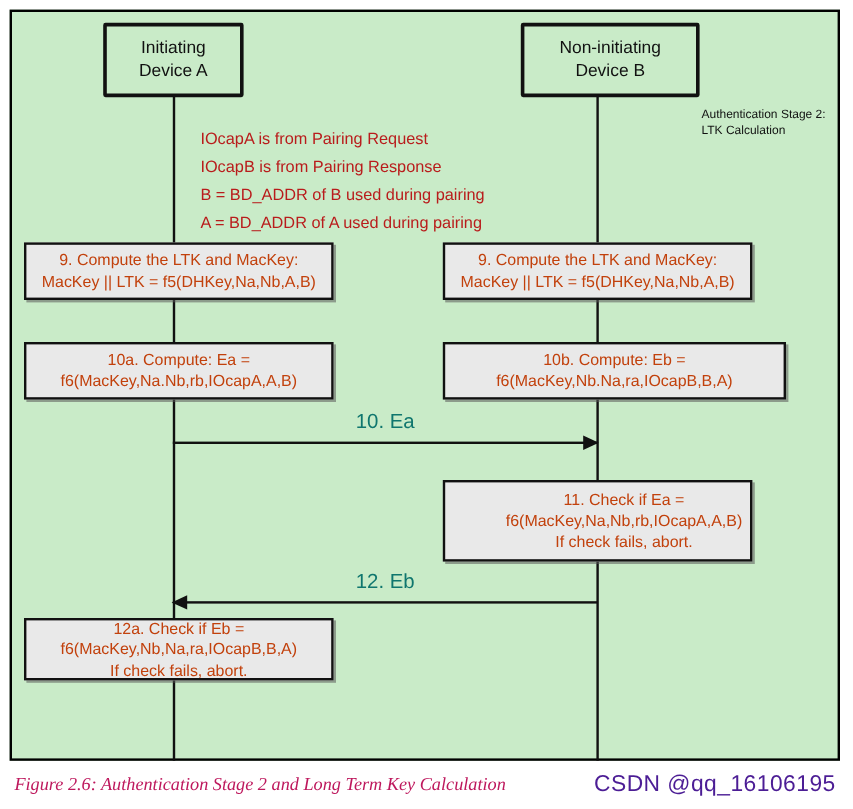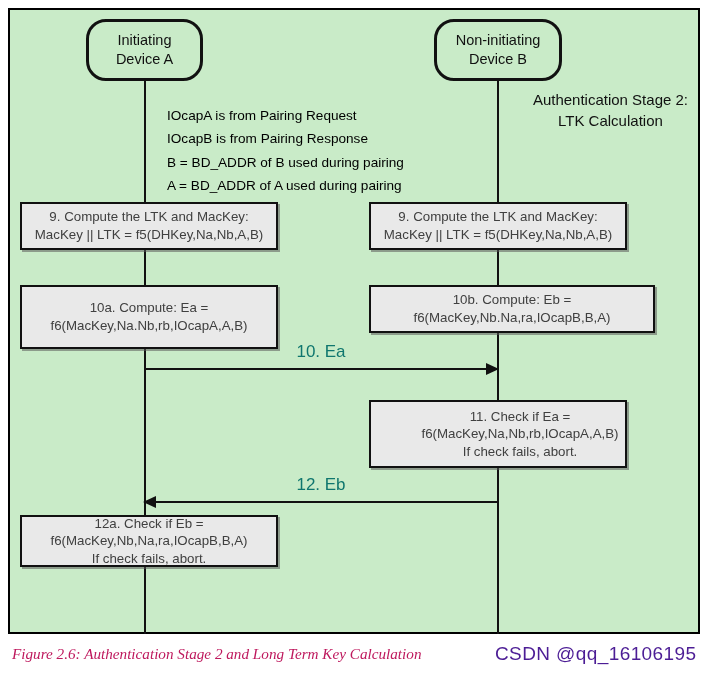--- a/index.html
+++ b/index.html
@@ -34,21 +34,21 @@
   
   .lifeline {
     position: absolute;
     width: 2px;
     background: #111111;
   }
   
   .device-box {
     position: absolute;
     border: 3px solid #111111;
-    border-radius: 20px;
+    border-radius: 2px;
     background: #c9ebc8;
     box-sizing: border-box;
     display: flex;
     flex-direction: column;
     align-items: center;
     justify-content: center;
     font-size: 14.5px;
     color: #111111;
     line-height: 1.28;
     text-align: center;
@@ -59,43 +59,43 @@
   .act-box {
     position: absolute;
     background: #e9e9e9;
     border: 2px solid #111111;
     box-sizing: border-box;
     display: flex;
     flex-direction: column;
     align-items: center;
     justify-content: center;
     font-size: 13.3px;
-    color: #404040;
+    color: #c2410c;
     line-height: 1.32;
     text-align: center;
     box-shadow: 2px 2px 0 rgba(90,90,90,0.55);
   }
   .act-box .bline { display: block; white-space: nowrap; }
 
   
   .note-block {
     position: absolute;
     font-size: 13.6px;
-    color: #000000;
+    color: #b91c1c;
     line-height: 1.72;
     white-space: nowrap;
   }
   .note-block .nline { display: block; }
 
   .stage-label {
     position: absolute;
-    font-size: 15px;
+    font-size: 10px;
     color: #111111;
     line-height: 1.4;
-    text-align: center;
+    text-align: left;
     white-space: nowrap;
   }
   .stage-label .sline { display: block; }
 
   
   .msg { position: absolute; }
   .msg .msg-line {
     position: absolute;
     left: 0;
     top: 0;
@@ -160,21 +160,21 @@
   <div id="diagram-frame">
 
     <div class="lifeline" style="left:134px; top:70px; height:554px;"></div>
     <div class="lifeline" style="left:487px; top:70px; height:554px;"></div>
 
     <div class="device-box" style="left:76px; top:9px; width:117px; height:62px;">
       <span class="dline">Initiating</span>
       <span class="dline">Device A</span>
     </div>
 
-    <div class="device-box" style="left:424px; top:9px; width:128px; height:62px;">
+    <div class="device-box" style="left:424px; top:9px; width:149px; height:62px;">
       <span class="dline">Non-initiating</span>
       <span class="dline">Device B</span>
     </div>
 
     <div class="stage-label" style="right:10px; top:79px;">
       <span class="sline">Authentication Stage 2:</span>
       <span class="sline">LTK Calculation</span>
     </div>
 
     <div class="note-block" style="left:157px; top:94px;">
@@ -187,21 +187,21 @@
     <div class="act-box" style="left:10px; top:192px; width:258px; height:48px;">
       <span class="bline">9. Compute the LTK and MacKey:</span>
       <span class="bline">MacKey || LTK = f5(DHKey,Na,Nb,A,B)</span>
     </div>
 
     <div class="act-box" style="left:359px; top:192px; width:258px; height:48px;">
       <span class="bline">9. Compute the LTK and MacKey:</span>
       <span class="bline">MacKey || LTK = f5(DHKey,Na,Nb,A,B)</span>
     </div>
 
-    <div class="act-box" style="left:10px; top:275px; width:258px; height:64px;">
+    <div class="act-box" style="left:10px; top:275px; width:258px; height:48px;">
       <span class="bline">10a. Compute: Ea =</span>
       <span class="bline">f6(MacKey,Na.Nb,rb,IOcapA,A,B)</span>
     </div>
 
     <div class="act-box" style="left:359px; top:275px; width:286px; height:48px;">
       <span class="bline">10b. Compute: Eb =</span>
       <span class="bline">f6(MacKey,Nb.Na,ra,IOcapB,B,A)</span>
     </div>
 
     <div class="msg to-right" style="left:134px; top:358px; width:354px;">

